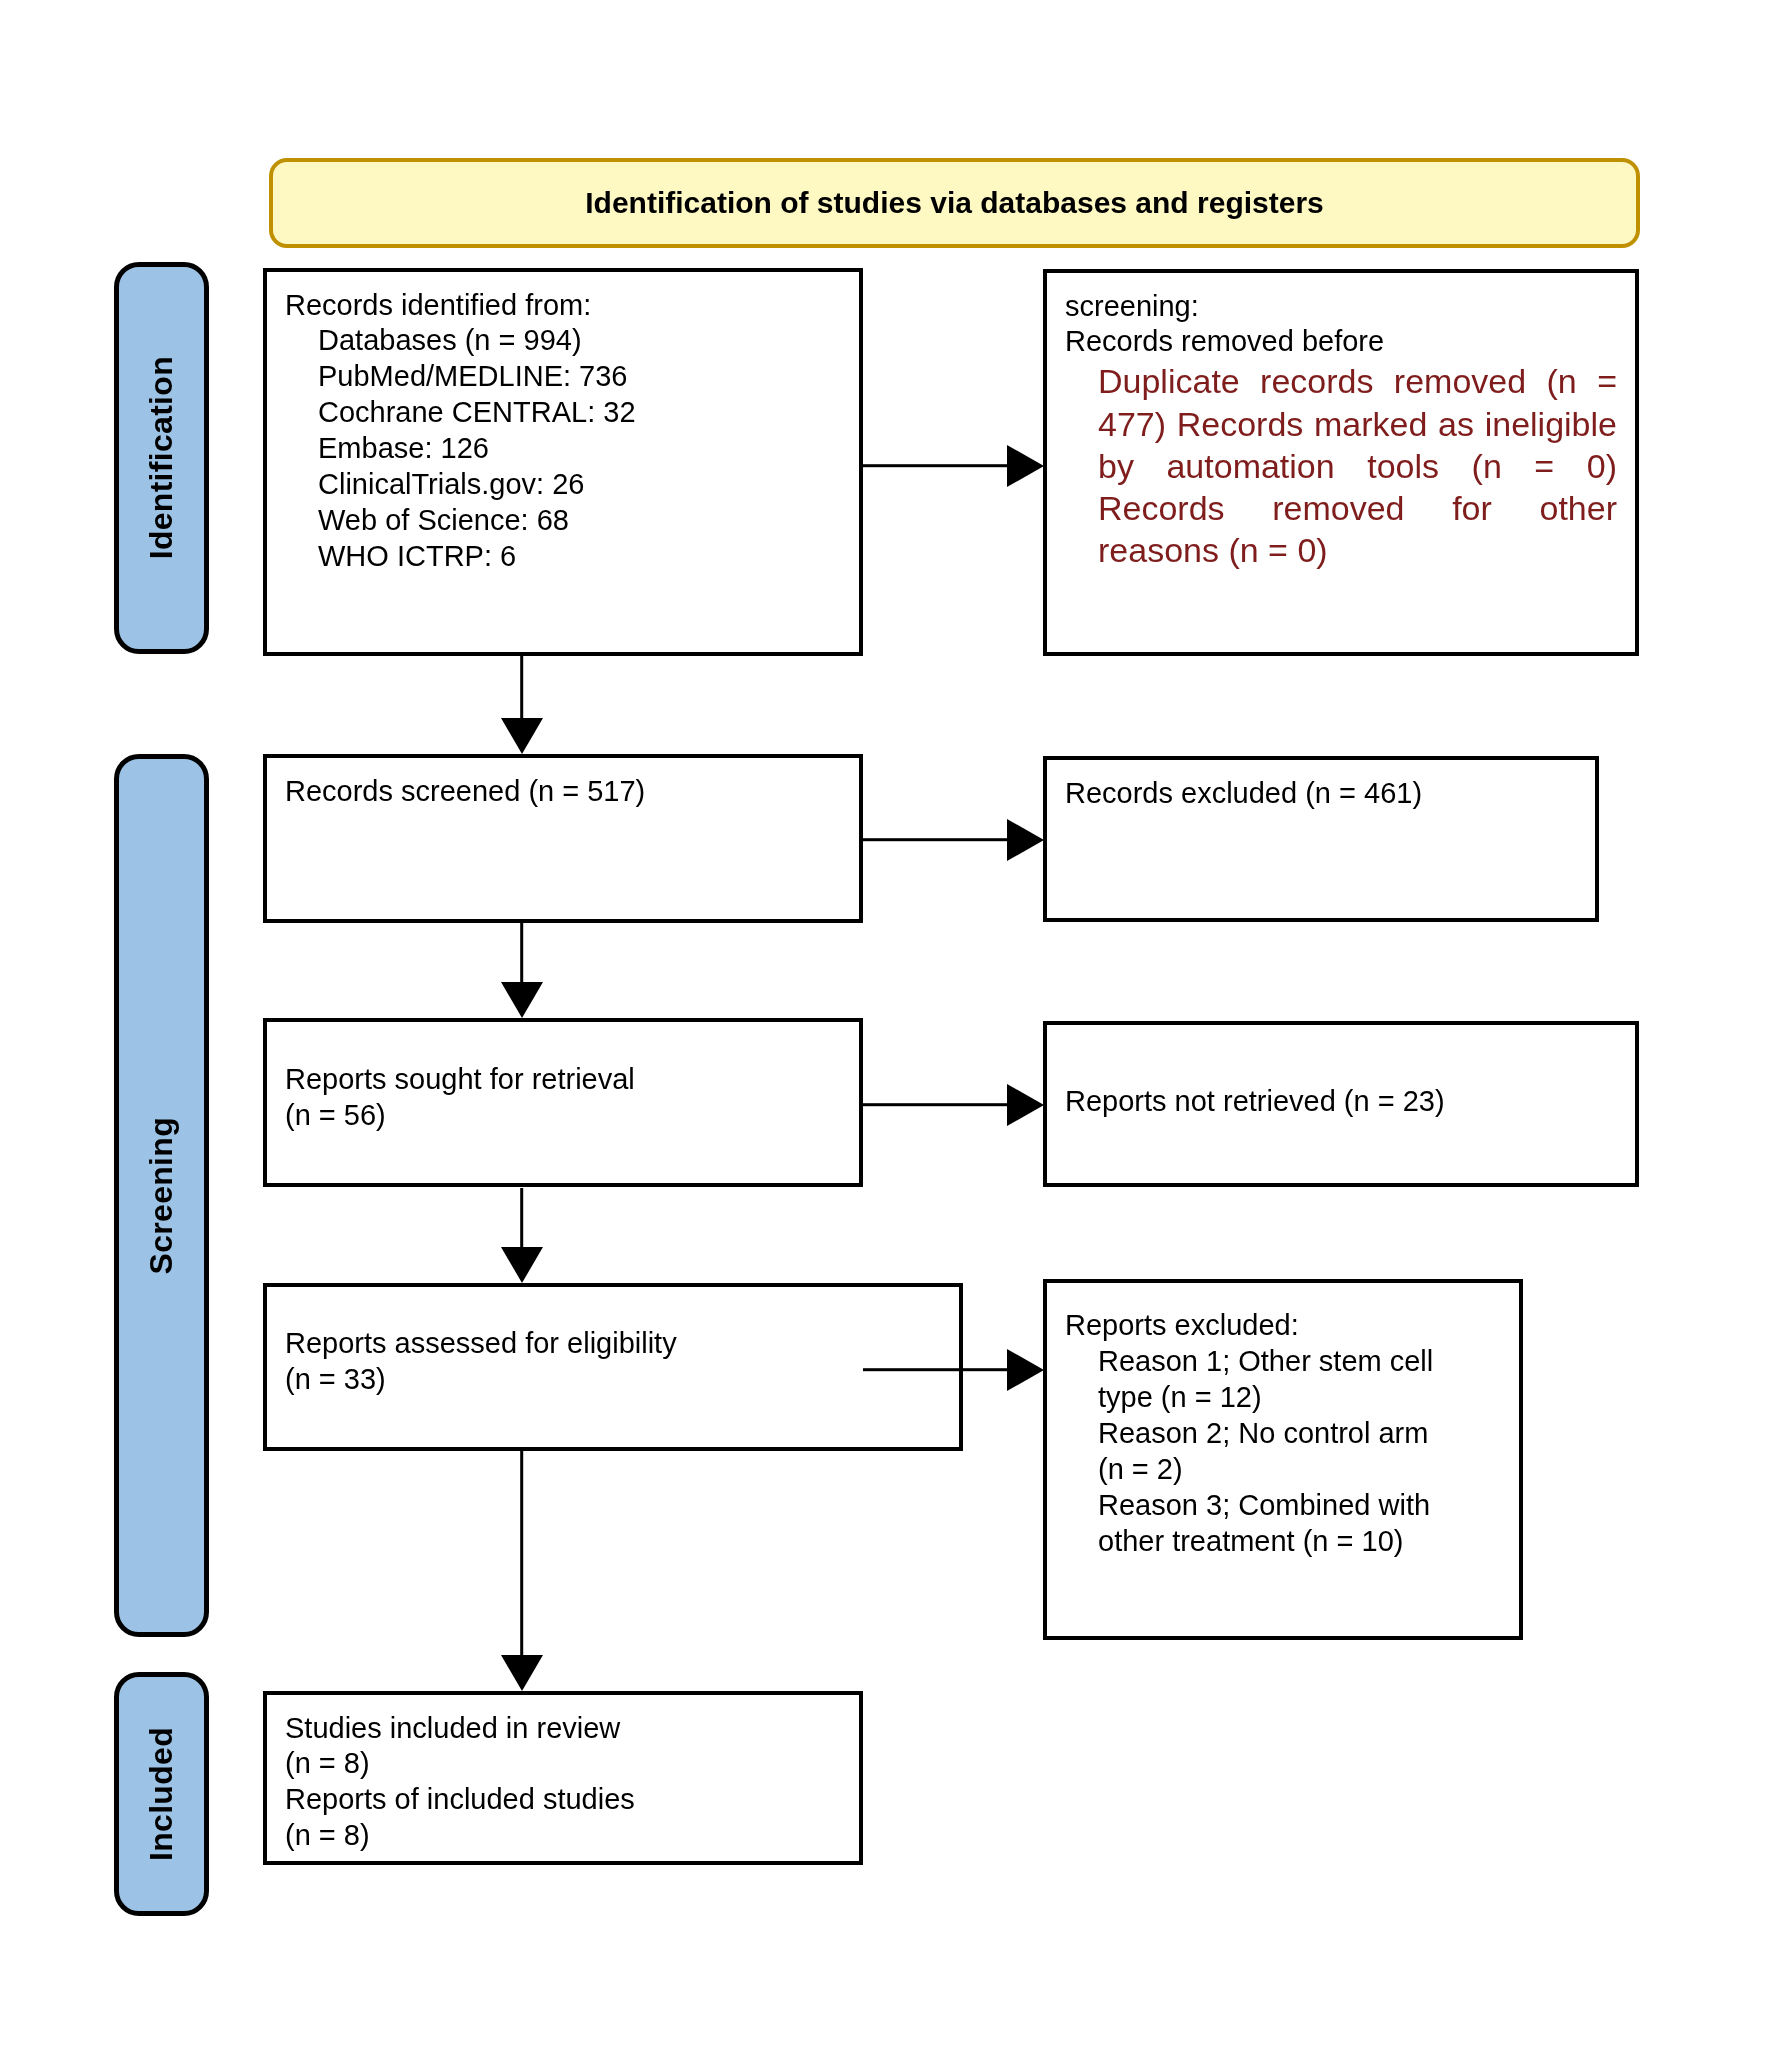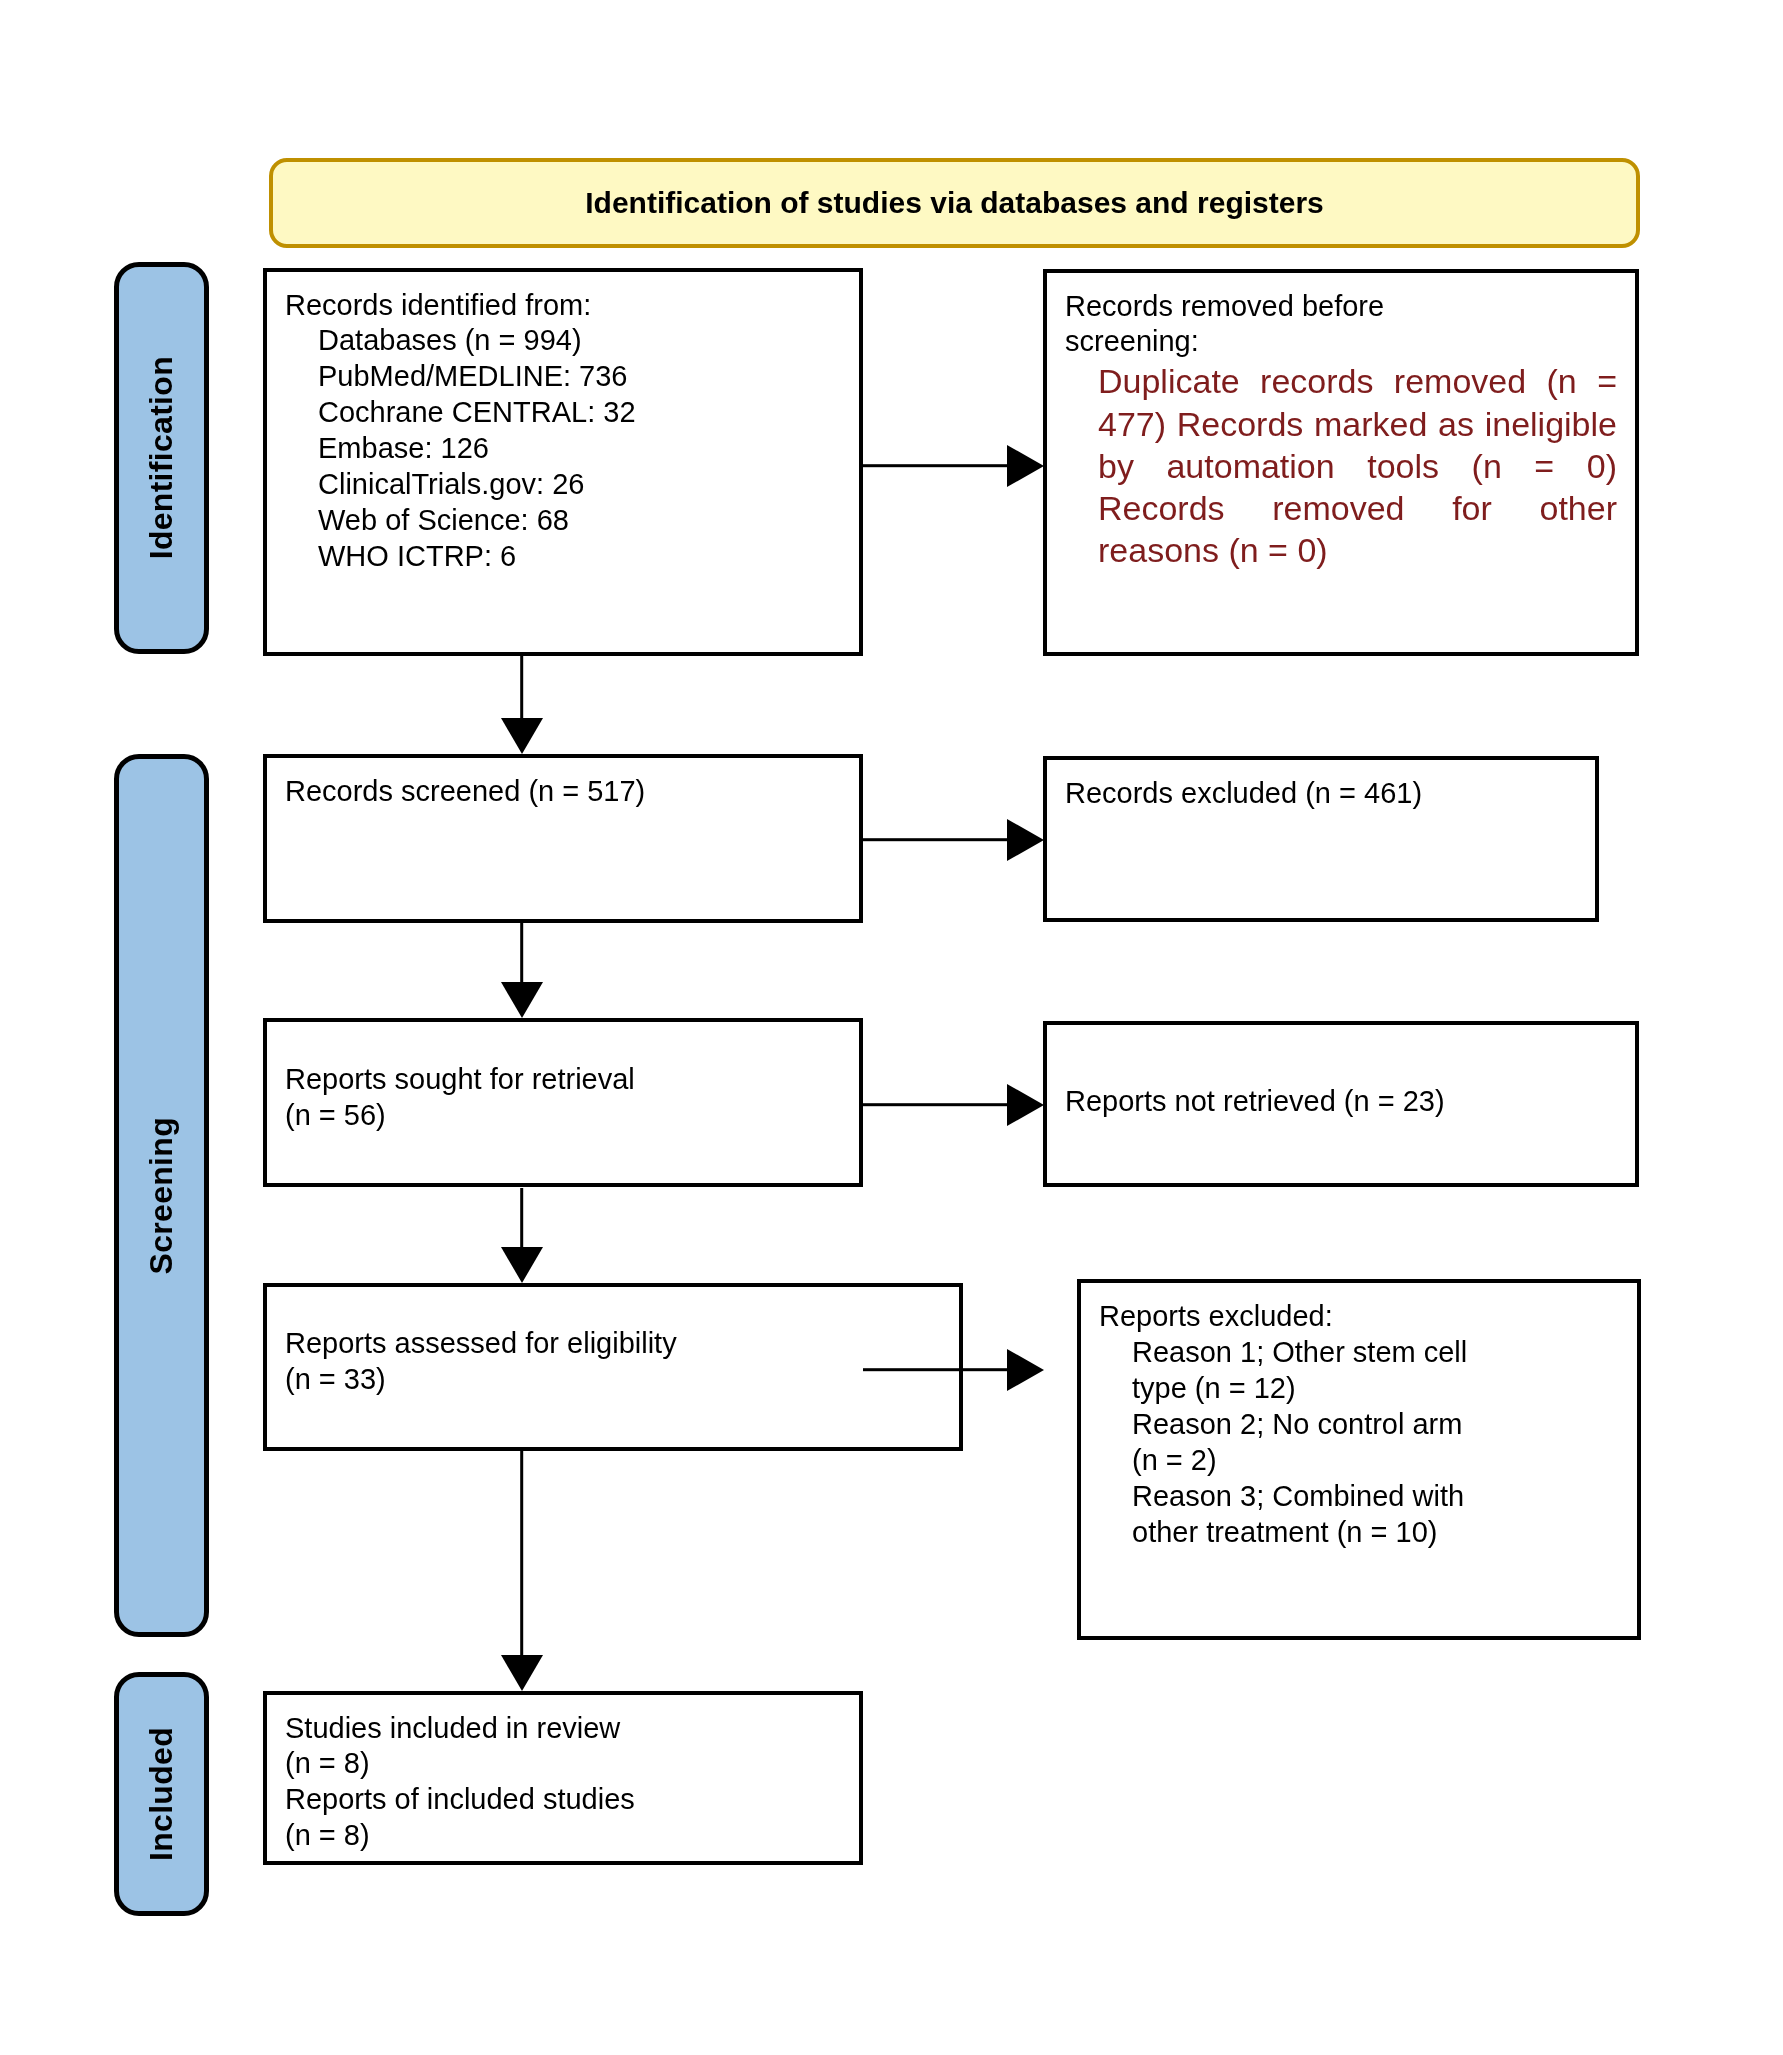--- a/index.html
+++ b/index.html
@@ -158,22 +158,22 @@
     <div class="line indent">Databases (n = 994)</div>
     <div class="line indent">PubMed/MEDLINE: 736</div>
     <div class="line indent">Cochrane CENTRAL: 32</div>
     <div class="line indent">Embase: 126</div>
     <div class="line indent">ClinicalTrials.gov: 26</div>
     <div class="line indent">Web of Science: 68</div>
     <div class="line indent">WHO ICTRP: 6</div>
   </div>
 
   <div class="flow-box" style="left:1043px; top:269px; width:596px; height:387px;">
+    <div class="line">screening:</div>
     <div class="line">Records removed before</div>
-    <div class="line">screening:</div>
     <div class="para last-line-left">Duplicate records removed (n = 477) Records marked as ineligible by automation tools (n = 0) Records removed for other reasons (n = 0)</div>
   </div>
 
   <div class="h-arrow" style="left:863px; top:443px; width:181px; height:45px;">
     <div class="stem" style="width:147px;"></div>
     <div class="head"></div>
   </div>
 
   <div class="v-arrow" style="left:499px; top:656px; width:45px; height:98px;">
     <div class="stem" style="height:64px;"></div>
@@ -215,21 +215,21 @@
   <div class="v-arrow" style="left:499px; top:1188px; width:45px; height:95px;">
     <div class="stem" style="height:61px;"></div>
     <div class="head"></div>
   </div>
 
   <div class="flow-box" style="left:263px; top:1283px; width:700px; height:168px; padding-top:39px;">
     <div class="line">Reports assessed for eligibility</div>
     <div class="line">(n = 33)</div>
   </div>
 
-  <div class="flow-box" style="left:1043px; top:1279px; width:564px; height:361px; padding-top:16px;margin-left:34px;">
+  <div class="flow-box" style="left:1043px; top:1279px; width:480px; height:361px; padding-top:25px;">
     <div class="line">Reports excluded:</div>
     <div class="line indent">Reason 1; Other stem cell</div>
     <div class="line indent">type (n = 12)</div>
     <div class="line indent">Reason 2; No control arm</div>
     <div class="line indent">(n = 2)</div>
     <div class="line indent">Reason 3; Combined with</div>
     <div class="line indent">other treatment (n = 10)</div>
   </div>
 
   <div class="h-arrow" style="left:863px; top:1347px; width:181px; height:45px;">

